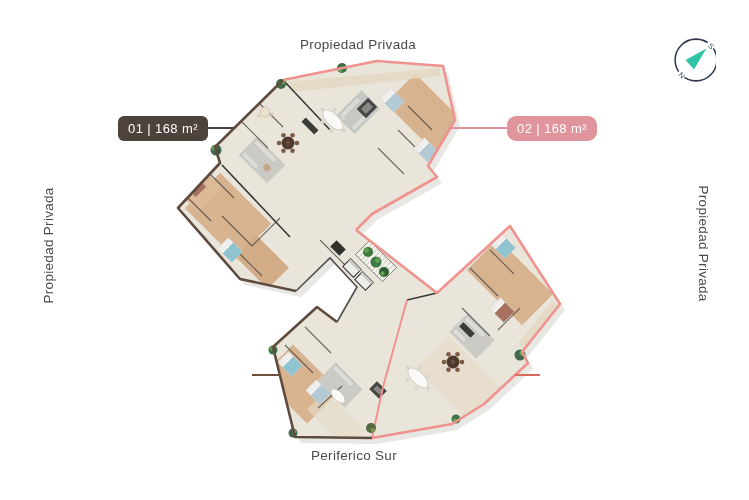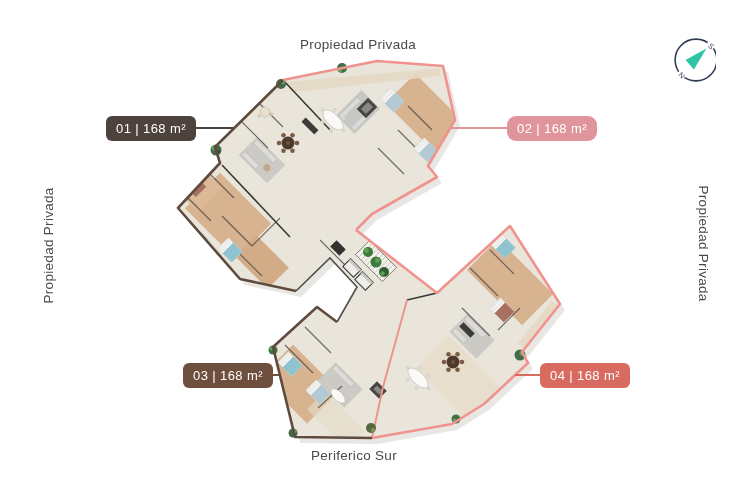--- a/index.html
+++ b/index.html
@@ -5,21 +5,21 @@
   html,body{margin:0;padding:0;background:#fff;}
   .stage{position:relative;width:716px;height:500px;background:#fff;overflow:hidden;
          font-family:"Liberation Sans",sans-serif;}
   .edge-label{position:absolute;color:#4a4a4a;font-size:13.5px;letter-spacing:.3px;white-space:nowrap;}
   .top-label{left:0;right:0;top:37px;text-align:center;}
   .bottom-label{left:0;right:8px;top:448px;text-align:center;}
   .left-label{left:-10px;top:238px;width:116px;text-align:center;transform:rotate(-90deg);}
   .right-label{left:645px;top:236px;width:116px;text-align:center;transform:rotate(90deg);}
   .badge{position:absolute;height:25px;line-height:25px;padding:0 10px;border-radius:6px;
          color:#fff;font-size:13px;letter-spacing:.4px;white-space:nowrap;cursor:pointer;}
-  .badge-01{left:106px;top:116px;}
+  .badge-01{left:118px;top:116px;}
   .badge-02{left:507px;top:116px;}
   .badge-03{left:183px;top:363px;}
   .badge-04{left:540px;top:363px;}
   .plan-svg{position:absolute;left:0;top:0;}
   .compass{position:absolute;left:672px;top:36px;width:48px;height:48px;}
   .logo{position:absolute;left:37px;top:443px;font-size:17px;font-weight:800;color:#141b2d;letter-spacing:.1px;}
   .logo .plus{color:#2fd3ac;margin-right:1px;font-weight:800;}
 </style>
 </head>
 <body>
@@ -303,22 +303,20 @@
     <path fill="none" stroke="#54524c" stroke-width="1.6" d="M296,291 L330,258 L357,287 L337,322"></path>
 
     <line x1="187" y1="128" x2="234" y2="128" stroke-width="2" stroke="#4d423c"></line>
     <line x1="450" y1="128" x2="507" y2="128" stroke-width="2" stroke="#e0949b"></line>
     <line x1="252" y1="375" x2="280" y2="375" stroke-width="2" stroke="#6e4f3e"></line>
     <line x1="515" y1="375" x2="540" y2="375" stroke-width="2" stroke="#d96a5f"></line>
   </svg>
 
   <div class="badge badge-01" style="background-color: rgb(77, 66, 60);">01 | 168 m²</div>
   <div class="badge badge-02" style="background-color: rgb(224, 148, 155); border-radius: 9px;">02 | 168 m²</div>
-  <div class="badge badge-03" style="background-color: rgb(110, 79, 62);">03 | 168 m²</div>
-  <div class="badge badge-04" style="background-color: rgb(217, 106, 95);">04 | 168 m²</div>
 
   <svg class="compass" viewBox="0 0 46 46">
     <circle cx="23" cy="23" r="20" fill="none" stroke-width="1.5" stroke="#2e3950"></circle>
     <circle cx="37" cy="9" r="4" fill="#ffffff"></circle>
     <circle cx="9" cy="37" r="4" fill="#ffffff"></circle>
     <text x="37" y="12" font-size="7" fill="#2e3950" text-anchor="middle" transform="rotate(45 37 10)" font-family="Liberation Sans, sans-serif">S</text>
     <text x="9" y="40" font-size="7" fill="#2e3950" text-anchor="middle" transform="rotate(45 9 38)" font-family="Liberation Sans, sans-serif">N</text>
     <polygon points="33,12 13,23 21,32" fill="#2ec4a5"></polygon>
   </svg>
 

